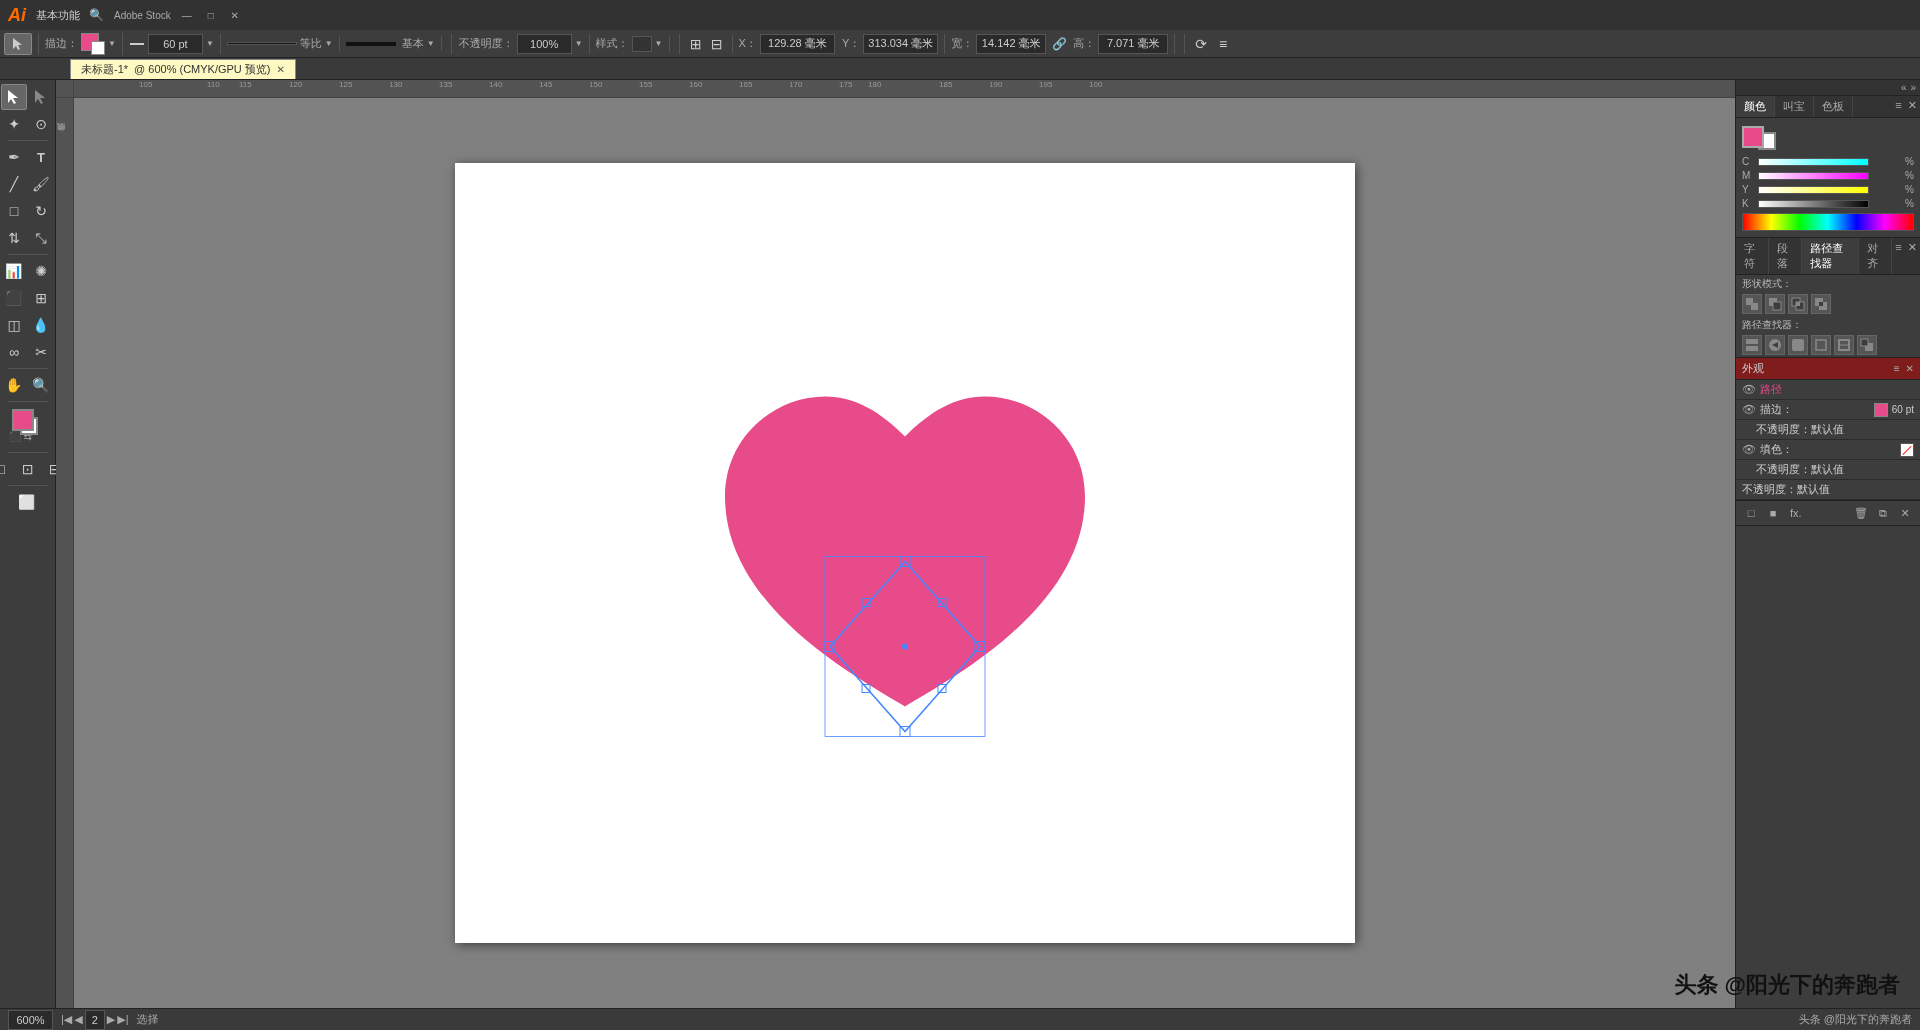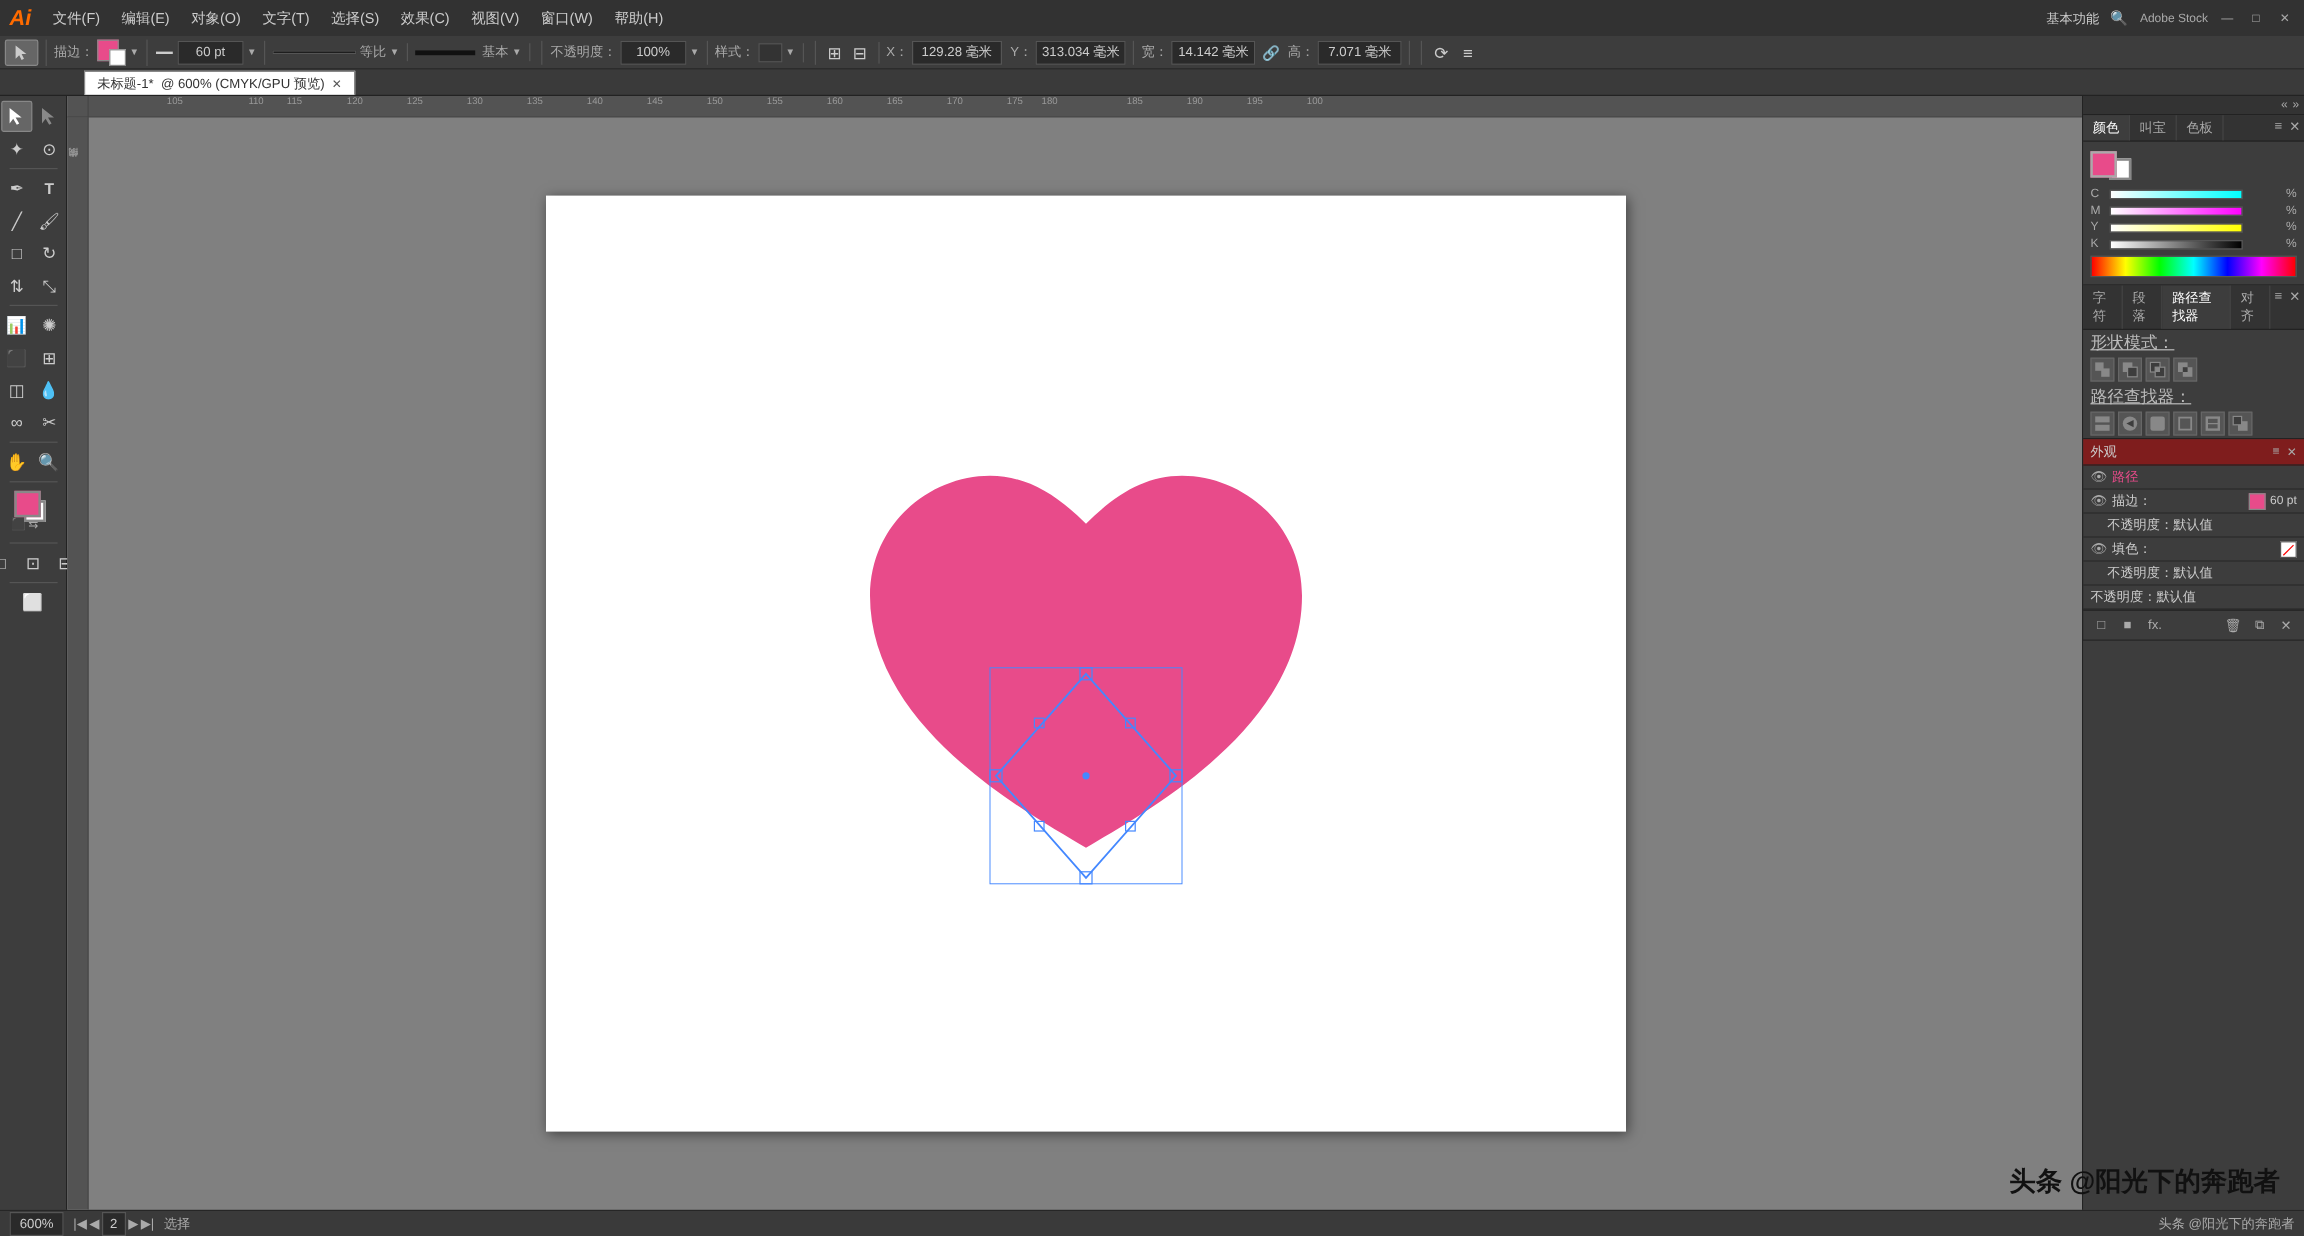--- a/index.html
+++ b/index.html
@@ -52,21 +52,21 @@
       width: 100%; height: 22px; background: #3a3a3a;
       display: flex; align-items: flex-end; padding: 0 70px;
       border-bottom: 1px solid #222;
     }
     .doc-tab {
       height: 20px; padding: 0 10px; background: #555;
       color: #eee; font-size: 11px; display: flex; align-items: center; gap: 6px;
       border-top: 1px solid #888; border-left: 1px solid #888; border-right: 1px solid #888;
       cursor: pointer;
     }
-    .doc-tab.active { background: #ffffff; color: #333; }
+    .doc-tab.active { background: #fef9c3; color: #333; }
     .doc-tab .close-x { font-size: 10px; color: #999; cursor: pointer; }
     .doc-tab.active .close-x { color: #555; }
 
     
     #main-area {
       display: flex; width: 100%; height: calc(1030px - 30px - 28px - 22px - 22px);
     }
 
     
     #left-tools {
@@ -192,21 +192,21 @@
       padding: 3px 8px; font-size: 11px; color: #aaa; cursor: pointer;
       border-right: 1px solid #444;
     }
     .ptab.active { color: #fff; background: #3d3d3d; }
 
     
     #typo-path-panel {
       background: #3d3d3d; border-bottom: 1px solid #222;
     }
     .panel-section-title {
-      font-size: 14px; color: #bbb; padding: 2px 6px 1px; text-decoration: underline;
+      font-size: 10px; color: #bbb; padding: 2px 6px 1px;
     }
     .pf-row {
       display: flex; align-items: center; gap: 3px; padding: 2px 6px;
     }
     .pf-small-btn {
       width: 20px; height: 20px; background: #555; border: 1px solid #666;
       display: flex; align-items: center; justify-content: center;
       cursor: pointer; font-size: 9px; color: #ccc;
     }
     .appear-pt { font-size: 10px; color: #ccc; }
@@ -233,31 +233,20 @@
 
     
     .selected-tool { background: #666; border: 1px solid #888; border-radius: 2px; }
     .ticon { width: 18px; height: 18px; display: flex; align-items: center; justify-content: center; cursor: pointer; color: #ccc; font-size: 12px; }
   </style>
 </head>
 <body>
 
 <div id="title-bar">
   <div class="ai-logo">Ai</div>
-  <div class="menu-items">
-    <span class="menu-item">文件(F)</span>
-    <span class="menu-item">编辑(E)</span>
-    <span class="menu-item">对象(O)</span>
-    <span class="menu-item">文字(T)</span>
-    <span class="menu-item">选择(S)</span>
-    <span class="menu-item">效果(C)</span>
-    <span class="menu-item">视图(V)</span>
-    <span class="menu-item">窗口(W)</span>
-    <span class="menu-item">帮助(H)</span>
-  </div>
   <div class="right-controls">
     <span class="workspace-label">基本功能</span>
     <span class="ticon">🔍</span>
     <span style="font-size:10px;color:#aaa;">Adobe Stock</span>
     <span class="win-btn">—</span>
     <span class="win-btn">□</span>
     <span class="win-btn close">✕</span>
   </div>
 </div>
 

